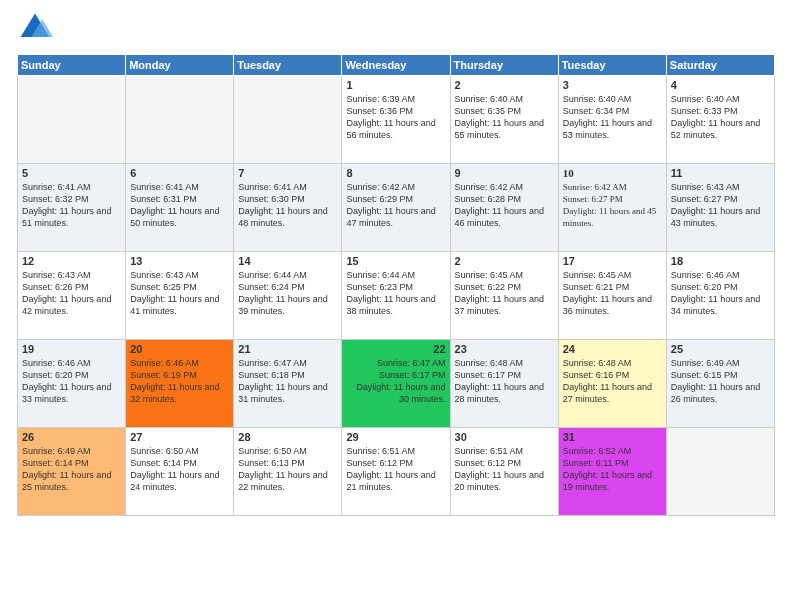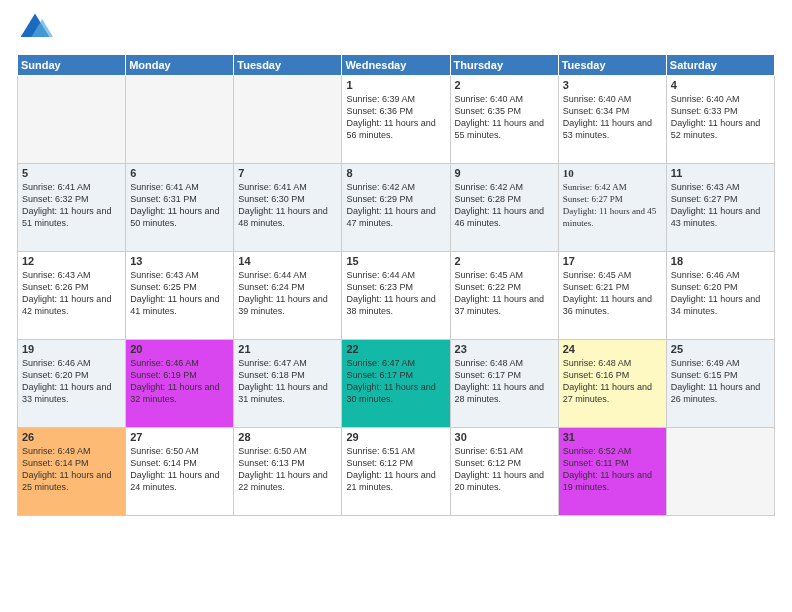--- a/index.html
+++ b/index.html
@@ -246,33 +246,33 @@
 Daylight: 11 hours and 34 minutes.</div>
           </td>
         </tr>
         <tr>
           <td style="background: rgb(237, 242, 247);">
             <span class="day-num">19</span>
             <div class="day-info" style="white-space: pre-line;">Sunrise: 6:46 AM
 Sunset: 6:20 PM
 Daylight: 11 hours and 33 minutes.</div>
           </td>
-          <td style="background: #d946ef;">
+          <td style="background: #f97316;">
             <span class="day-num">20</span>
             <div class="day-info" style="white-space: pre-line;">Sunrise: 6:46 AM
 Sunset: 6:19 PM
 Daylight: 11 hours and 32 minutes.</div>
           </td>
           <td style="background: rgb(237, 242, 247);">
             <span class="day-num">21</span>
             <div class="day-info" style="white-space: pre-line;">Sunrise: 6:47 AM
 Sunset: 6:18 PM
 Daylight: 11 hours and 31 minutes.</div>
           </td>
-          <td style="background: #14b8a6;">
+          <td style="background: #22c55e; text-align: right;">
             <span class="day-num">22</span>
             <div class="day-info" style="white-space: pre-line;">Sunrise: 6:47 AM
 Sunset: 6:17 PM
 Daylight: 11 hours and 30 minutes.</div>
           </td>
           <td style="background: rgb(237, 242, 247);">
             <span class="day-num">23</span>
             <div class="day-info" style="white-space: pre-line;">Sunrise: 6:48 AM
 Sunset: 6:17 PM
 Daylight: 11 hours and 28 minutes.</div>

